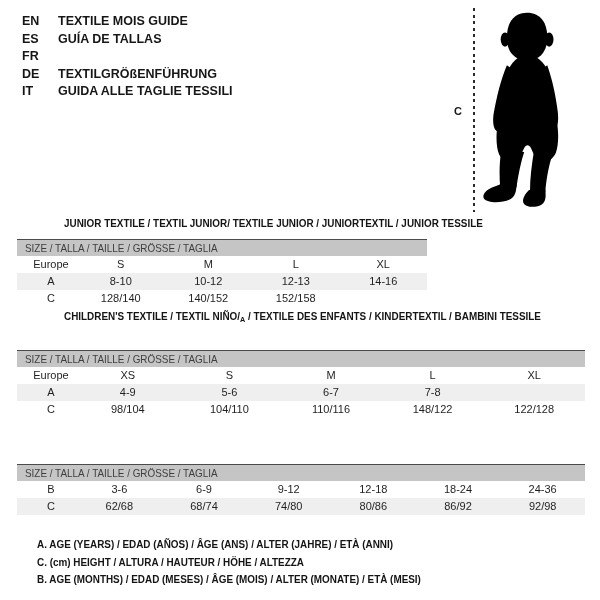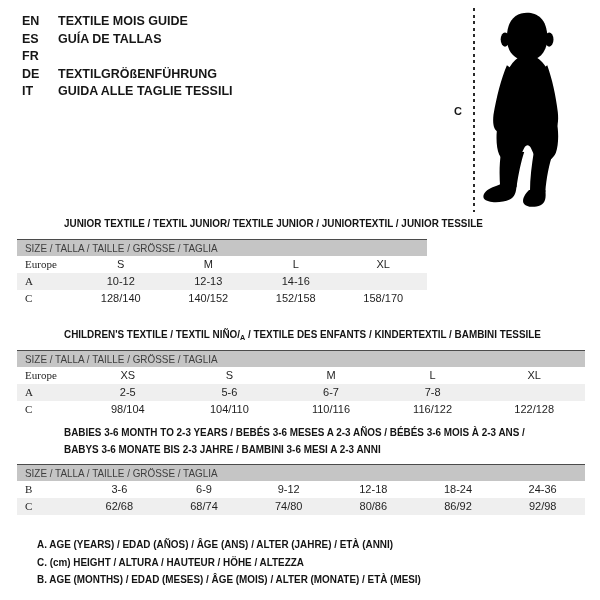--- a/index.html
+++ b/index.html
@@ -33,21 +33,21 @@
   .w-full { width:568px; }
   .thead {
     height:17px; line-height:16px; background:#c5c5c5; border-top:1px solid #4b4b4b;
     padding-left:8px; box-sizing:border-box; color:#3e3e3e;
   }
   .trow { display:grid; height:17px; line-height:17px; align-items:center; }
   .cols4 { grid-template-columns:60px repeat(4,1fr); }
   .cols5 { grid-template-columns:60px repeat(5,1fr); }
   .cols6 { grid-template-columns:60px repeat(6,1fr); }
   .cell { text-align:center; }
-  .lbl { text-align:left; padding-left:8px;font-family:Liberation Serif, serif; }
+  .lbl { text-align:center; padding-left:8px; }
   .stripe { background:#efefef; }
 
   
   .footnotes { position:absolute; left:21px; top:536px; font-weight:700; font-size:11px; color:#141414;margin-left:16px; }
   .foot-row { height:17.5px; line-height:17.5px; white-space:nowrap; }
 </style>
 </head>
 <body>
 
 <div class="canvas">
@@ -101,69 +101,65 @@
     </div>
     <div class="trow cols4">
       <span class="cell lbl">Europe</span>
       <span class="cell">S</span>
       <span class="cell">M</span>
       <span class="cell">L</span>
       <span class="cell">XL</span>
     </div>
     <div class="trow cols4 stripe">
       <span class="cell lbl">A</span>
+      <span class="cell">8-10</span>
       <span class="cell">10-12</span>
       <span class="cell">12-13</span>
       <span class="cell">14-16</span>
     </div>
     <div class="trow cols4">
       <span class="cell lbl">C</span>
       <span class="cell">128/140</span>
       <span class="cell">140/152</span>
       <span class="cell">152/158</span>
-      <span class="cell">158/170</span>
     </div>
   </div>
 
-  <div class="sec-head" style="top:327px;">
+  <div class="sec-head" style="top:309px;">
     <span class="cond"><span>CHILDREN'S TEXTILE / TEXTIL NIÑO/</span><span class="sub-a">A</span><span> / TEXTILE DES ENFANTS / KINDERTEXTIL / BAMBINI TESSILE</span></span>
   </div>
   <div class="table w-full" style="top:350px;">
     <div class="thead">
       <span class="cond">SIZE / TALLA / TAILLE / GRÖSSE / TAGLIA</span>
     </div>
     <div class="trow cols5">
       <span class="cell lbl">Europe</span>
       <span class="cell">XS</span>
       <span class="cell">S</span>
       <span class="cell">M</span>
       <span class="cell">L</span>
       <span class="cell">XL</span>
     </div>
     <div class="trow cols5 stripe">
       <span class="cell lbl">A</span>
-      <span class="cell">2-5</span>
+      <span class="cell">4-9</span>
       <span class="cell">5-6</span>
       <span class="cell">6-7</span>
       <span class="cell">7-8</span>
     </div>
     <div class="trow cols5">
       <span class="cell lbl">C</span>
       <span class="cell">98/104</span>
       <span class="cell">104/110</span>
       <span class="cell">110/116</span>
-      <span class="cell">116/122</span>
+      <span class="cell">148/122</span>
       <span class="cell">122/128</span>
     </div>
   </div>
 
-  <div class="sec-head" style="top:425px;">
-    <div><span class="cond">BABIES 3-6 MONTH TO 2-3 YEARS / BEBÉS 3-6 MESES A 2-3 AÑOS / BÉBÉS 3-6 MOIS À 2-3 ANS /</span></div>
-    <div style="margin-top:2px;"><span class="cond">BABYS 3-6 MONATE BIS 2-3 JAHRE / BAMBINI 3-6 MESI A 2-3 ANNI</span></div>
-  </div>
   <div class="table w-full" style="top:464px;">
     <div class="thead">
       <span class="cond">SIZE / TALLA / TAILLE / GRÖSSE / TAGLIA</span>
     </div>
     <div class="trow cols6">
       <span class="cell lbl">B</span>
       <span class="cell">3-6</span>
       <span class="cell">6-9</span>
       <span class="cell">9-12</span>
       <span class="cell">12-18</span>

